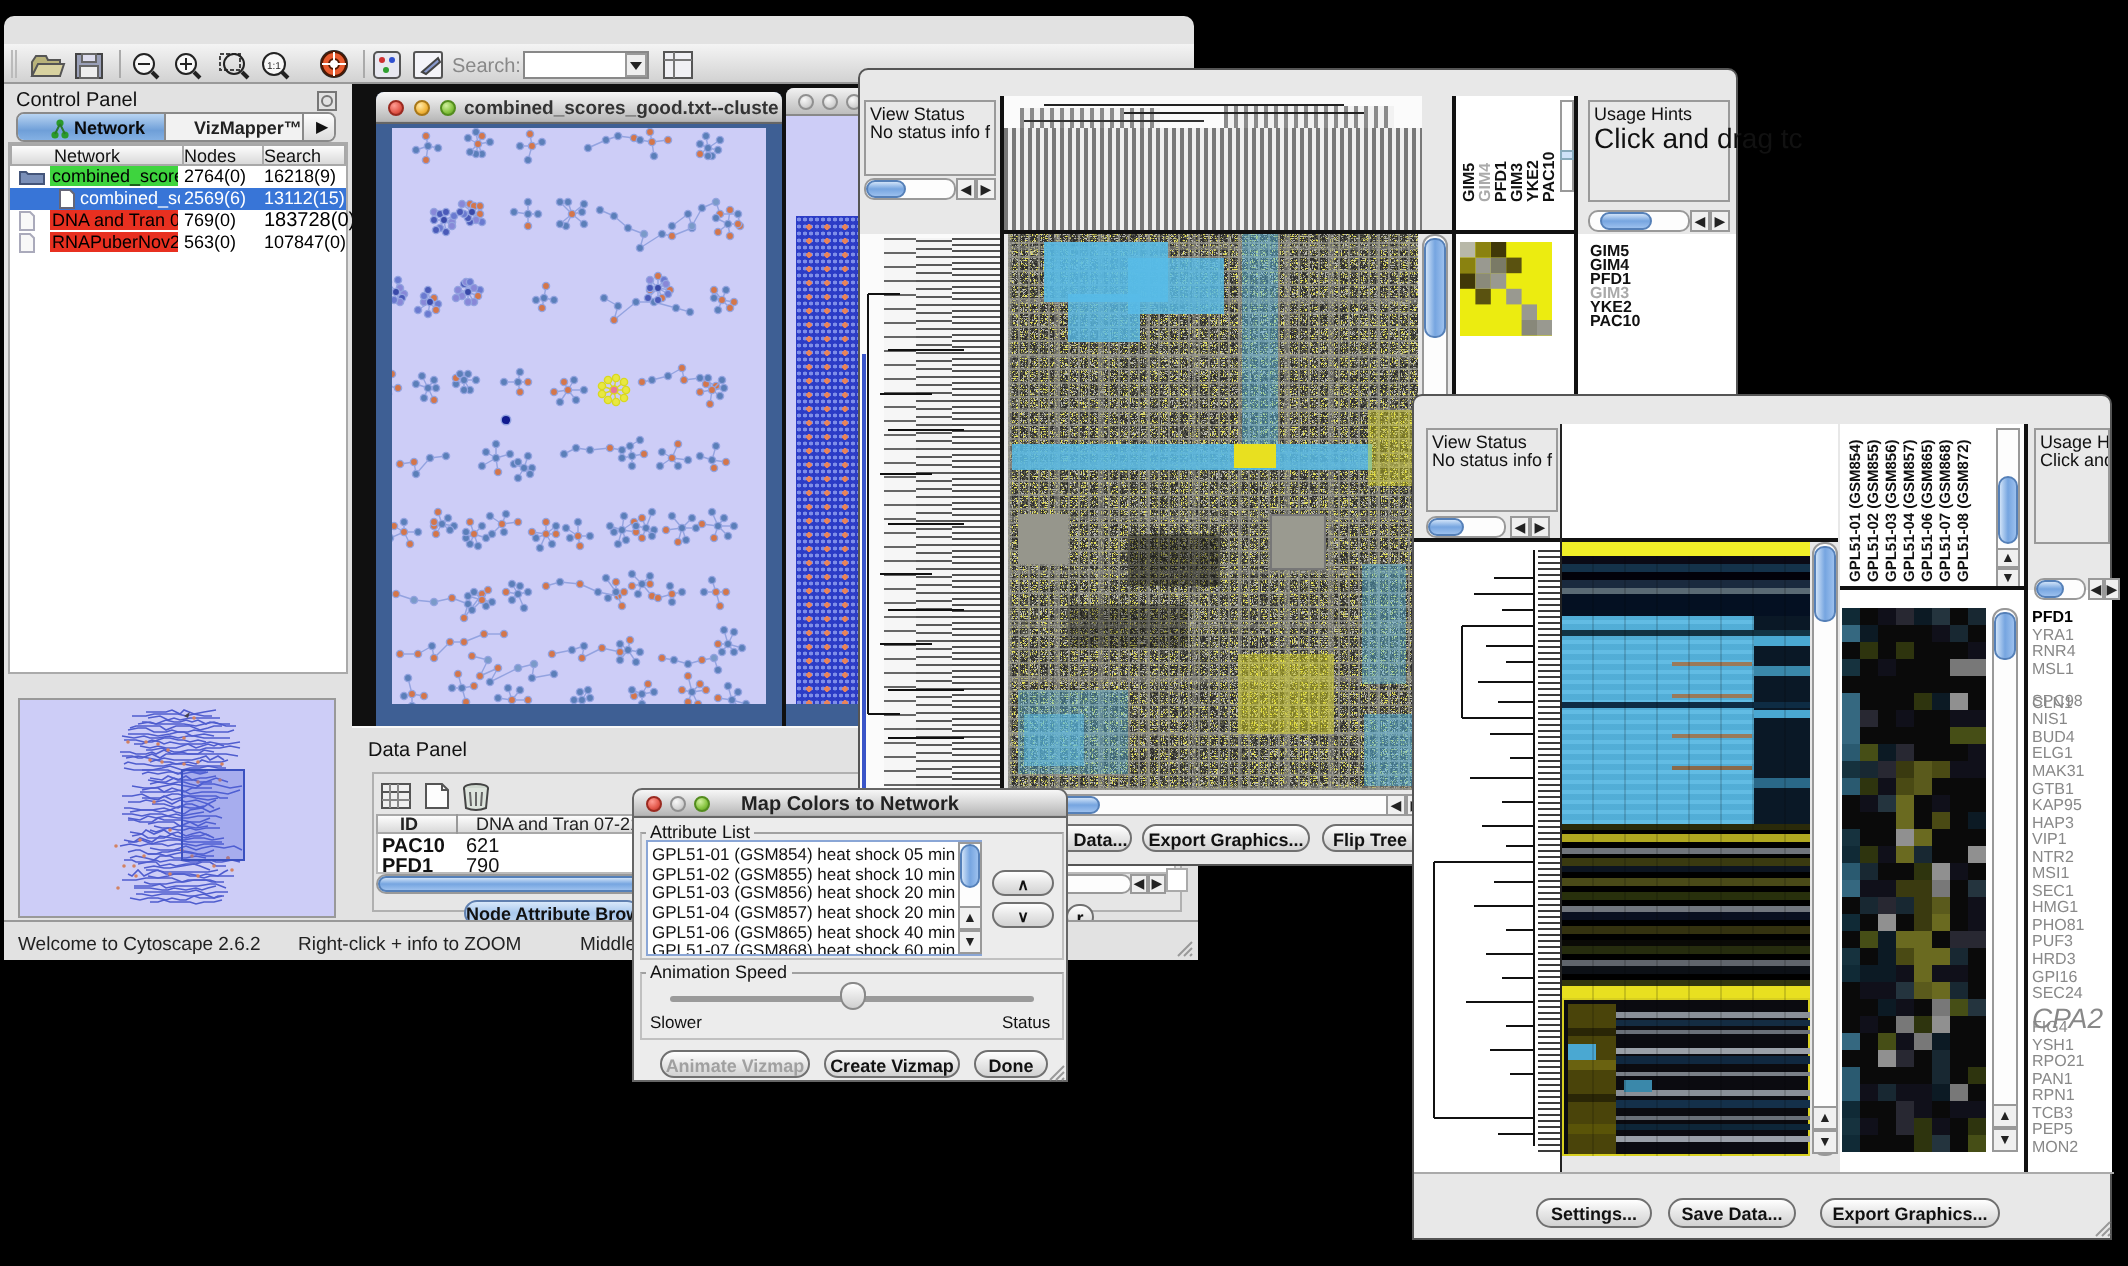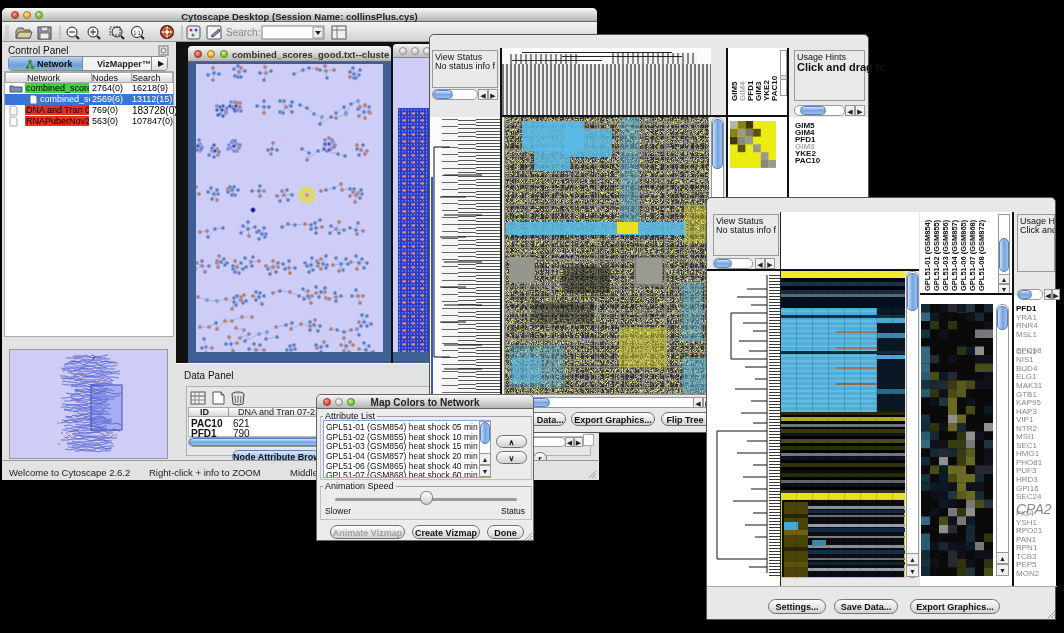--- a/index.html
+++ b/index.html
@@ -17,26 +17,20 @@
 .pnl{position:absolute;background:#e9e9e9;border:1px solid #9a9a9a;color:#111;}
 .sbh{position:absolute;background:#fdfdfd;border:1px solid #999;border-radius:6px;}
 .sbv{position:absolute;background:#fdfdfd;border:1px solid #999;}
 .th{position:absolute;background:linear-gradient(#cfe2f8,#76a5e0 50%,#9cc0ee);border:1px solid #5580b8;border-radius:5px;}
 .thv{position:absolute;background:linear-gradient(90deg,#cfe2f8,#76a5e0 50%,#9cc0ee);border:1px solid #5580b8;border-radius:5px;}
 .arr{position:absolute;font-size:7px;color:#222;text-align:center;background:#f0f0f0;border:1px solid #999;line-height:9px;}
 .hdr{background:linear-gradient(#fdfdfd,#d9d9d9);border:1px solid #a8a8a8;}
 svg{display:block}
 </style></head><body>
 <div class="a" style="left:2px;top:8px;width:595px;height:472px;background:#e2e2e2;border-radius:5px 5px 0 0;">
-<div class="a tb" style="left:0;top:0;width:595px;height:14px;border-radius:5px 5px 0 0;">
-      <div class="tl red" style="left:9px;top:3px;"></div>
-      <div class="tl yel" style="left:21px;top:3px;"></div>
-      <div class="tl grn" style="left:33px;top:3px;"></div>
-      <div class="ttxt" style="top:2.5px;font-size:9.5px;">Cytoscape Desktop (Session Name: collinsPlus.cys)</div>
-    </div>
 <div class="a" style="left:0;top:14px;width:595px;height:20px;background:linear-gradient(#f4f4f4,#d2d2d2);border-bottom:1px solid #999;"></div>
 <svg class="a" style="left:2px;top:15px;" width="360" height="18" viewBox="0 0 360 18">
 <g stroke="#333" stroke-width="1" fill="none">
 <line x1="2" y1="2" x2="2" y2="16" stroke="#bbb"></line>
         <line x1="4" y1="2" x2="4" y2="16" stroke="#bbb"></line>
 
 <path d="M12 8 l2 -3 h5 l1 2 h6 v8 h-14 z" fill="#b8b27a" stroke="#555"></path>
 <path d="M12 15 l3 -6 h13 l-2 6 z" fill="#d8d2a0" stroke="#555"></path>
 
 <rect x="34" y="4" width="13" height="12" fill="#9aa0b8" stroke="#444"></rect>
@@ -1265,21 +1259,21 @@
 <rect x="23.1" y="7.8" width="7.7" height="7.8" fill="#5a5210"></rect>
 <rect x="7.7" y="23.4" width="7.7" height="7.8" fill="#5a5210"></rect>
 <rect x="15.4" y="7.8" width="7.7" height="7.8" fill="#7a7a66"></rect>
 <rect x="7.7" y="15.6" width="7.7" height="7.8" fill="#8a8a7a"></rect>
 <rect x="30.8" y="39.0" width="7.7" height="7.8" fill="#88887a"></rect>
 </svg>
 <div class="a" style="left:357px;top:13px;width:2px;height:347px;background:#111;"></div>
 <div class="a" style="left:359px;top:82px;width:79px;height:278px;background:#fff;"></div>
 <div class="pnl" style="left:364px;top:15px;width:71px;height:51px;">
       <div class="a" style="left:2px;top:1px;font-size:9px;white-space:nowrap;">Usage Hints</div>
-      <div class="a" style="left:2px;top:10px;font-size:11px;white-space:nowrap;font-weight:bold;">Click and drag tc</div>
+      <div class="a" style="left:2px;top:10px;font-size:14px;white-space:nowrap;">Click and drag tc</div>
     </div>
 <div class="a sbh" style="left:364px;top:70px;width:51px;height:11px;border-radius:5px;"></div>
     <div class="a th" style="left:370px;top:71px;width:26px;height:9px;"></div>
     <div class="a arr" style="left:415px;top:70px;width:10px;height:11px;line-height:11px;">◀</div>
     <div class="a arr" style="left:425px;top:70px;width:10px;height:11px;line-height:11px;">▶</div>
 <div class="a" style="left:365px;top:86px;font-size:8px;font-weight:bold;color:#111;">GIM5</div>
 <div class="a" style="left:365px;top:93px;font-size:8px;font-weight:bold;color:#111;">GIM4</div>
 <div class="a" style="left:365px;top:100px;font-size:8px;font-weight:bold;color:#111;">PFD1</div>
 <div class="a" style="left:365px;top:107px;font-size:8px;font-weight:bold;color:#aaa;">GIM3</div>
 <div class="a" style="left:365px;top:114px;font-size:8px;font-weight:bold;color:#111;">YKE2</div>
@@ -1719,21 +1713,21 @@
       <div class="tl red" style="left:6px;top:3px;"></div>
       <div class="tl gry" style="left:18px;top:3px;"></div>
       <div class="tl grn" style="left:30px;top:3px;"></div>
       <div class="ttxt" style="top:2px;font-size:10px;">Map Colors to Network</div>
     </div>
 <div class="a" style="left:3px;top:21px;width:212px;height:64px;border:1px solid #c0c0c0;border-top-color:#a0a0a0;"></div>
 <div class="a" style="left:6px;top:16px;font-size:9px;color:#111;background:#ececec;padding:0 2px;">Attribute List</div>
 <div class="a" style="left:6px;top:25px;width:168px;height:58px;background:#fff;border:1px solid #8aa6d6;overflow:hidden;padding:1px 2px;">
       <div style="height:9.7px;font-size:8.5px;color:#111;white-space:nowrap;">GPL51-01 (GSM854) heat shock 05 min</div>
       <div style="height:9.7px;font-size:8.5px;color:#111;white-space:nowrap;">GPL51-02 (GSM855) heat shock 10 min</div>
-      <div style="height:9.7px;font-size:8.5px;color:#111;white-space:nowrap;">GPL51-03 (GSM856) heat shock 15 min</div>
+      <div style="height:9.7px;font-size:8.5px;color:#111;white-space:nowrap;">GPL51-03 (GSM856) heat shock 20 min</div>
       <div style="height:9.7px;font-size:8.5px;color:#111;white-space:nowrap;">GPL51-04 (GSM857) heat shock 20 min</div>
       <div style="height:9.7px;font-size:8.5px;color:#111;white-space:nowrap;">GPL51-06 (GSM865) heat shock 40 min</div>
       <div style="height:9.7px;font-size:8.5px;color:#111;white-space:nowrap;">GPL51-07 (GSM868) heat shock 60 min</div>
     </div>
 <div class="a sbv" style="left:162px;top:26px;width:12px;height:56px;"></div>
     <div class="a thv" style="left:163px;top:27px;width:10px;height:22px;border-radius:5px;"></div>
     <div class="a arr" style="left:162px;top:58px;width:12px;height:12px;line-height:12px;">▲</div>
     <div class="a arr" style="left:162px;top:70px;width:12px;height:12px;line-height:12px;">▼</div>
 <div class="btn" style="left:179px;top:40px;width:31px;height:13px;line-height:13px;border-radius:7px;font-size:8px;">∧</div>
 <div class="btn" style="left:179px;top:56px;width:31px;height:13px;line-height:13px;border-radius:7px;font-size:8px;">∨</div>

